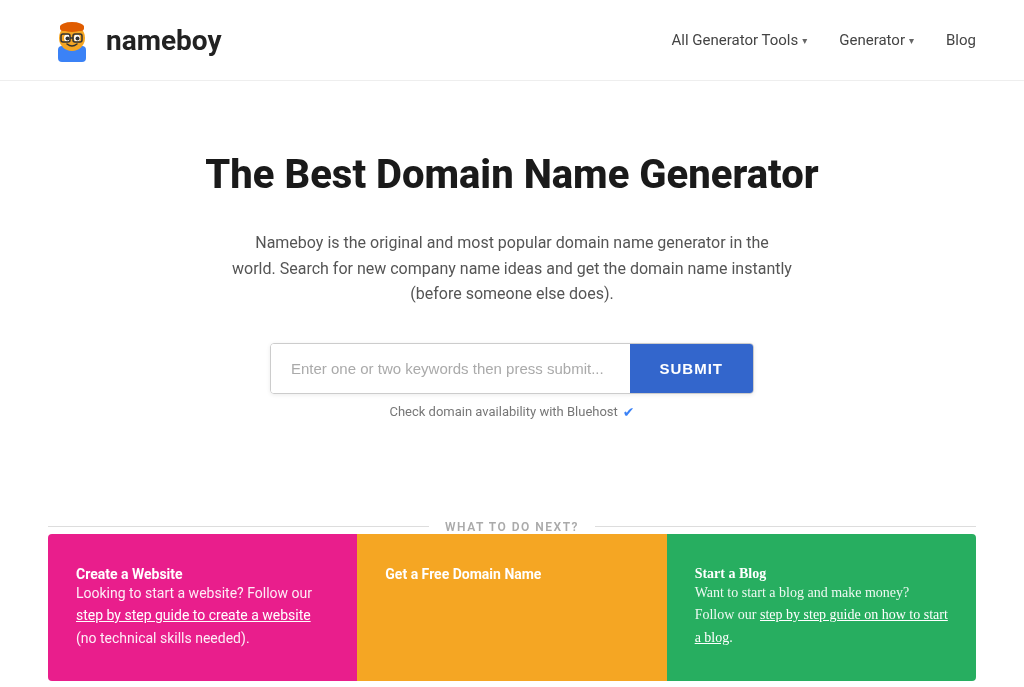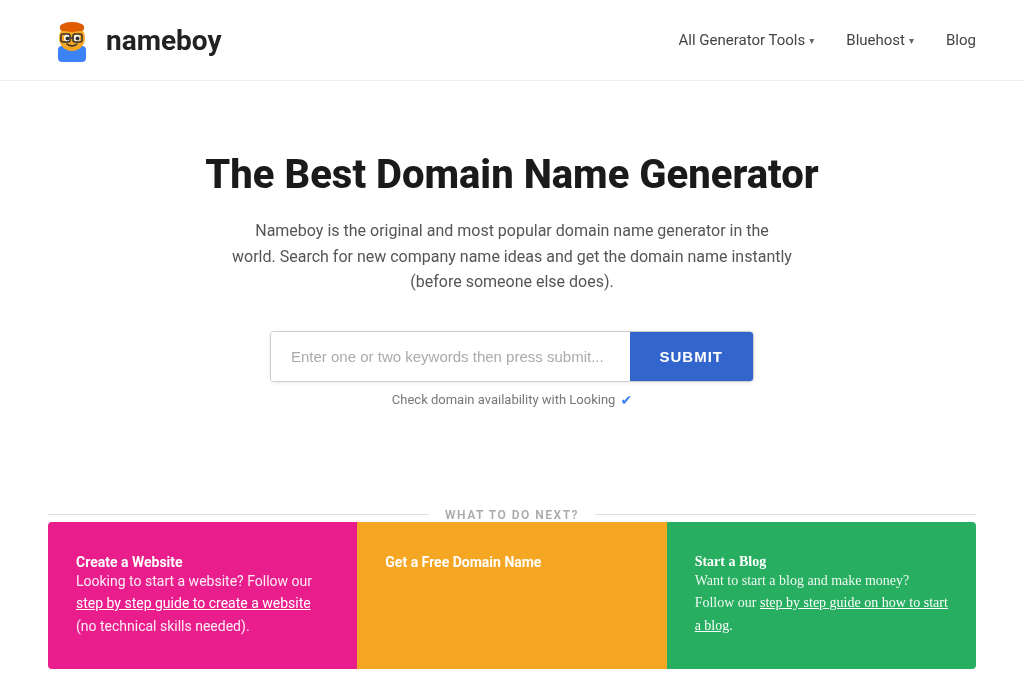--- a/index.html
+++ b/index.html
@@ -50,21 +50,21 @@
 
     
     .hero {
       text-align: center;
       padding: 70px 20px 40px;
     }
     .hero h1 {
       font-size: 40px;
       font-weight: 800;
       color: #1a1a1a;
-      margin-bottom: 20px;
+      margin-bottom: 32px;
     }
     .hero p {
       font-size: 16px;
       color: #555;
       max-width: 560px;
       margin: 0 auto 36px;
       line-height: 1.6;
     }
 
     
@@ -192,42 +192,42 @@
       <path d="M19 28 Q24 32 29 28" fill="none" stroke="#333" stroke-width="1.5" stroke-linecap="round"></path>
     </svg>
     <span class="logo-text">nameboy</span>
   </a>
   <nav>
     <div class="nav-item">
       <span>All Generator Tools</span>
       <span class="chevron">▾</span>
     </div>
     <div class="nav-item">
-      <span>Bluehost</span>
+      <span>Generator</span>
       <span class="chevron">▾</span>
     </div>
     <div class="nav-item">
       <span>Blog</span>
     </div>
   </nav>
 </header>
 
 <section class="hero">
   <h1>The Best Domain Name Generator</h1>
   <p>Nameboy is the original and most popular domain name generator in the world. Search for new company name ideas and get the domain name instantly (before someone else does).</p>
 
   <div class="search-wrap">
     <div class="search-box">
       <input class="search-input" type="text" placeholder="Enter one or two keywords then press submit..." style="">
       <button class="submit-btn">SUBMIT</button>
     </div>
   </div>
 
   <div class="bluehost-check">
-    <span>Check domain availability with Looking</span>
+    <span>Check domain availability with Bluehost</span>
     <span class="check-icon">✔</span>
   </div>
 </section>
 
 <div class="section-divider">
   <div class="divider-line"></div>
   <span class="divider-label">WHAT TO DO NEXT?</span>
   <div class="divider-line"></div>
 </div>
 

